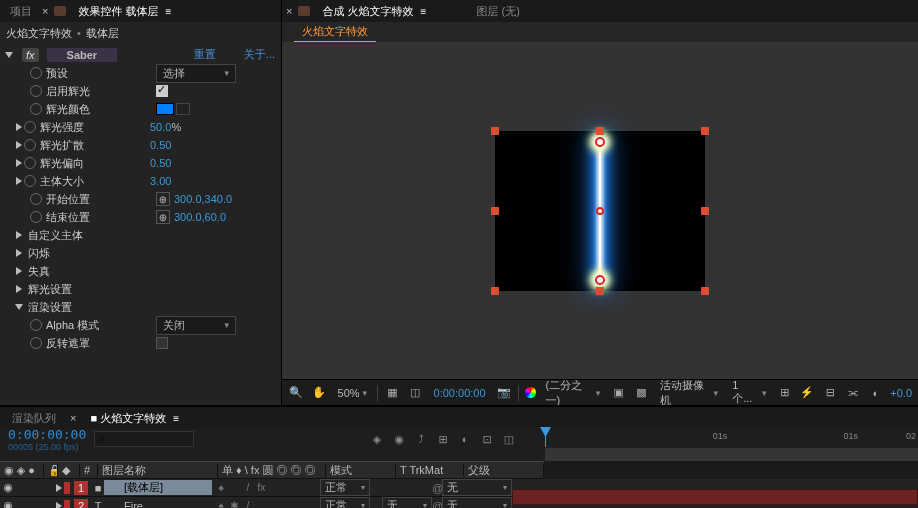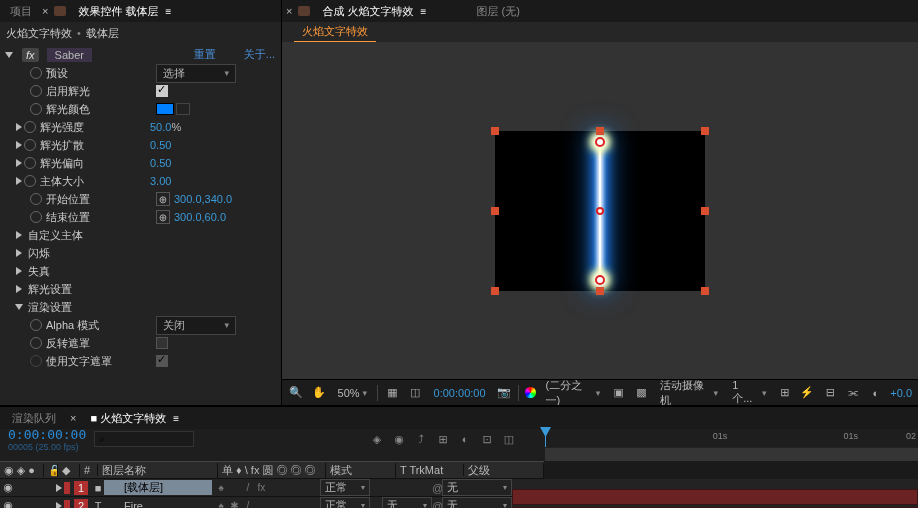--- a/index.html
+++ b/index.html
@@ -13,21 +13,21 @@
 .tab .close { margin-left: 4px; font-size: 10px; }
 .glyph6 { display: inline-block; width: 12px; height: 10px; background: #5a3c2f; border-radius: 2px; margin: 0 2px; }
 .sub-tabs { height: 20px; display: flex; align-items: center; padding: 0 12px; }
 .sub-tab { padding: 2px 8px; color: #ff9a3a; border-bottom: 1px solid #ff9a3a; }
 .breadcrumb { padding: 4px 6px; font-size: 11px; color: #ccc; }
 .bullet { color: #888; margin: 0 2px; }
 .effect-header { display: flex; align-items: center; padding: 2px 6px; gap: 8px; }
 .triangle { display: inline-block; width: 0; height: 0; border-top: 4px solid transparent; border-bottom: 4px solid transparent; border-left: 6px solid #bbb; margin-right: 2px; cursor: pointer; }
 .triangle.open { transform: rotate(90deg); }
 .fx-label { display: inline-block; background: #444; color: #ddd; padding: 1px 4px; border-radius: 2px; font-style: italic; }
-.effect-name { font-weight: normal; background: #3b3248; padding: 1px 8px; }
+.effect-name { font-weight: bold; background: #3b3248; padding: 1px 20px; }
 .link { color: #4a90d9; cursor: pointer; }
 .prop-list { flex: 1; overflow: auto; }
 .prop-row { display: flex; align-items: center; height: 18px; padding-left: 10px; }
 .prop-row .indent { display: inline-block; }
 .prop-row .stopwatch { width: 12px; height: 12px; border: 1px solid #666; border-radius: 50%; margin-right: 4px; display: inline-block; }
 .prop-row .name { flex: 0 0 110px; color: #ccc; }
 .prop-row .value { color: #3a9ad9; cursor: pointer; }
 .prop-row .val-text { color: #bbb; }
 .dropdown { background: #1a1a1a; border: 1px solid #444; padding: 1px 6px; display: inline-flex; align-items: center; gap: 2px; min-width: 80px; justify-content: space-between; }
 .dropdown .chev { font-size: 9px; color: #888; }
@@ -205,26 +205,20 @@
           <span>关闭</span>
             <span class="chev">▾</span>
         </span>
       </div>
       <div class="prop-row">
         <span class="indent" style="width:20px"></span>
         <span class="stopwatch"></span>
         <span class="name">反转遮罩</span>
         <span class="checkbox" style="background:#333;border:1px solid #555"></span>
       </div>
-      <div class="prop-row disabled">
-        <span class="indent" style="width:20px"></span>
-        <span class="stopwatch" style="border-color:#444"></span>
-        <span class="name">使用文字遮罩</span>
-        <span class="checkbox checked" style="background:#555"></span>
-      </div>
     </div>
   </div>
 
   <div class="right-panel">
     <div class="panel-tabs">
       <span>×</span>
       <span class="glyph6"></span>
       <span class="tab active">
         <span>合成</span>
         <span>火焰文字特效</span>

